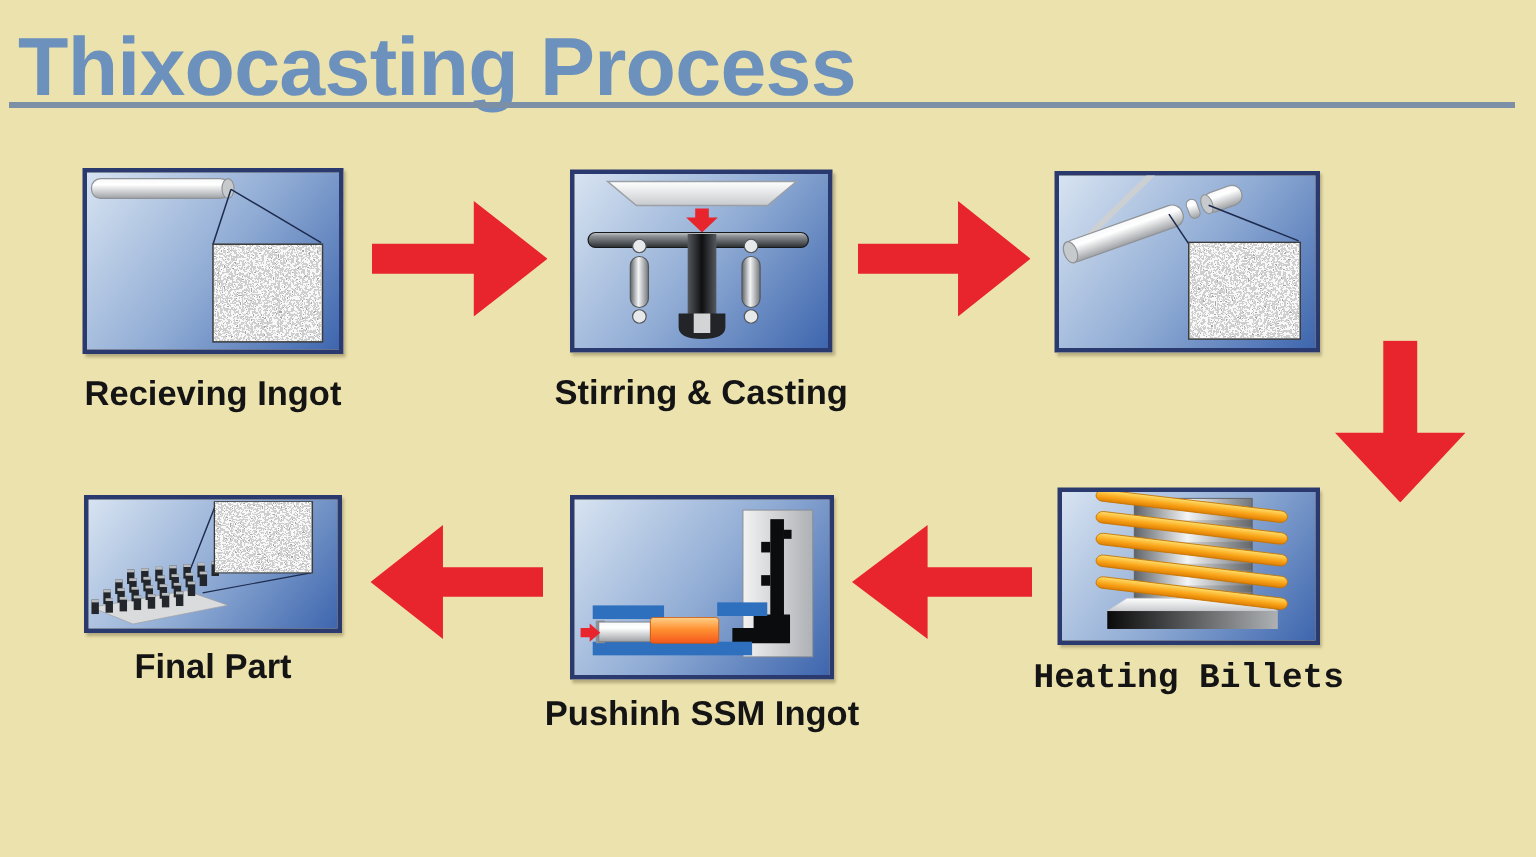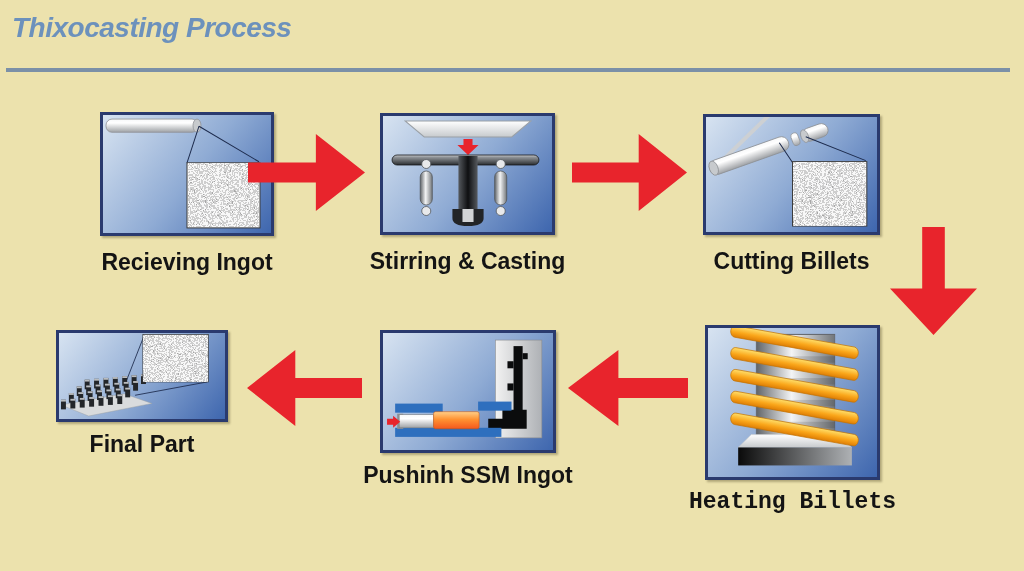--- a/index.html
+++ b/index.html
@@ -1,21 +1,21 @@
 <!DOCTYPE html>
 <html style="--background: #ECE2AD; --title-color: #6C91BC; --underline: #7B90A7; --arrow: #E8242C; --box-border: #2A3A6E; --box-grad-light: #D7E3F1; --box-grad-dark: #3E66AE; --label-color: #141414;"><head>
 <meta charset="utf-8">
 <style>
   html,body{margin:0;padding:0;background:var(--background,#ECE2AD);}
   .canvas{position:relative;width:1024px;height:571px;overflow:hidden;
           background:var(--background,#ECE2AD);
           font-family:"Liberation Sans",sans-serif;}
   .title{position:absolute;left:12px;top:12px;margin:0;
-         font-size:28px;font-weight:700;letter-spacing:-0.5px;
-         color:var(--title-color,#6C91BC);font-style:italic;}
+         font-size:55px;font-weight:700;letter-spacing:-0.5px;
+         color:var(--title-color,#6C91BC);}
   .rule{position:absolute;left:6px;top:68px;width:1004px;height:4px;
         background:var(--underline,#7B90A7);}
   .step{position:absolute;margin:0;}
   .box{width:100%;height:100%;box-sizing:border-box;
        border:3px solid var(--box-border,#2A3A6E);
        background:linear-gradient(128deg,var(--box-grad-light,#D7E3F1) 0%,#8FABD4 52%,var(--box-grad-dark,#3E66AE) 100%);
        box-shadow:1.5px 2px 2px rgba(70,60,30,.35);}
   .box svg{display:block;width:100%;height:100%;}
   .caption{position:absolute;left:50%;transform:translateX(-50%);
            white-space:nowrap;font-weight:700;font-size:23px;
@@ -94,21 +94,21 @@
       <rect width="5" height="2.5" fill="#b9bcbf"></rect>
     </g>
   </defs>
 </svg>
 
 <div class="canvas">
 
   <h1 class="title">Thixocasting Process</h1>
   <div class="rule"></div>
 
-  <figure class="step row-top" style="left:55px;top:112px;width:174px;height:124px;margin-left:45px;">
+  <figure class="step row-top" style="left:55px;top:112px;width:174px;height:124px;">
     <div class="box">
       <svg viewBox="0 0 168 116" preserveAspectRatio="none">
         <g>
           <rect x="3" y="4" width="92" height="13" rx="6" fill="url(#metalH)" stroke="#8f9296" stroke-width="0.8"></rect>
           <ellipse cx="94" cy="10.5" rx="4" ry="6.5" fill="#c7cacd" stroke="#8f9296" stroke-width="0.8"></ellipse>
         </g>
         <path class="callout" d="M96 11 L84 47 M96 11 L156 46"></path>
         <g>
           <rect class="micro-bg" x="84" y="47" width="73" height="64"></rect>
           <rect class="micro-noise" x="85" y="48" width="71" height="62" filter="url(#grain)"></rect>
@@ -155,24 +155,23 @@
           <rect x="97" y="26" width="26" height="13.5" rx="6.5" fill="url(#metalH)" stroke="#8f9296" stroke-width="0.8"></rect>
           <ellipse cx="99" cy="32.7" rx="3.6" ry="6.6" fill="#c7cacd" stroke="#8f9296" stroke-width="0.7"></ellipse>
         </g>
         <path class="callout" d="M72 26 L85 46 M98 20 L157 44"></path>
         <g>
           <rect class="micro-bg" x="85" y="45" width="73" height="65"></rect>
           <rect class="micro-noise" x="86" y="46" width="71" height="63" filter="url(#grain)"></rect>
         </g>
       </svg>
     </div>
-    <figcaption class="caption">Cutting Billets</figcaption>
-  </figure>
-
-  <figure class="step row-bottom" style="left:705px;top:325px;width:175px;height:155px;font-family:Liberation Mono, monospace;">
+  </figure>
+
+  <figure class="step row-bottom" style="left:705px;top:325px;width:175px;height:105px;font-family:Liberation Mono, monospace;">
     <div class="box">
       <svg viewBox="0 0 168 116" preserveAspectRatio="none">
         <g>
           <rect x="48" y="5" width="78" height="80" fill="url(#metalV)" stroke="#63666b" stroke-width="0.8"></rect>
           <rect x="48" y="22" width="78" height="5" fill="#000" opacity="0.12"></rect>
           <rect x="48" y="39" width="78" height="5" fill="#000" opacity="0.12"></rect>
           <rect x="48" y="56" width="78" height="5" fill="#000" opacity="0.12"></rect>
           <rect x="48" y="73" width="78" height="5" fill="#000" opacity="0.12"></rect>
         </g>
         <g>

